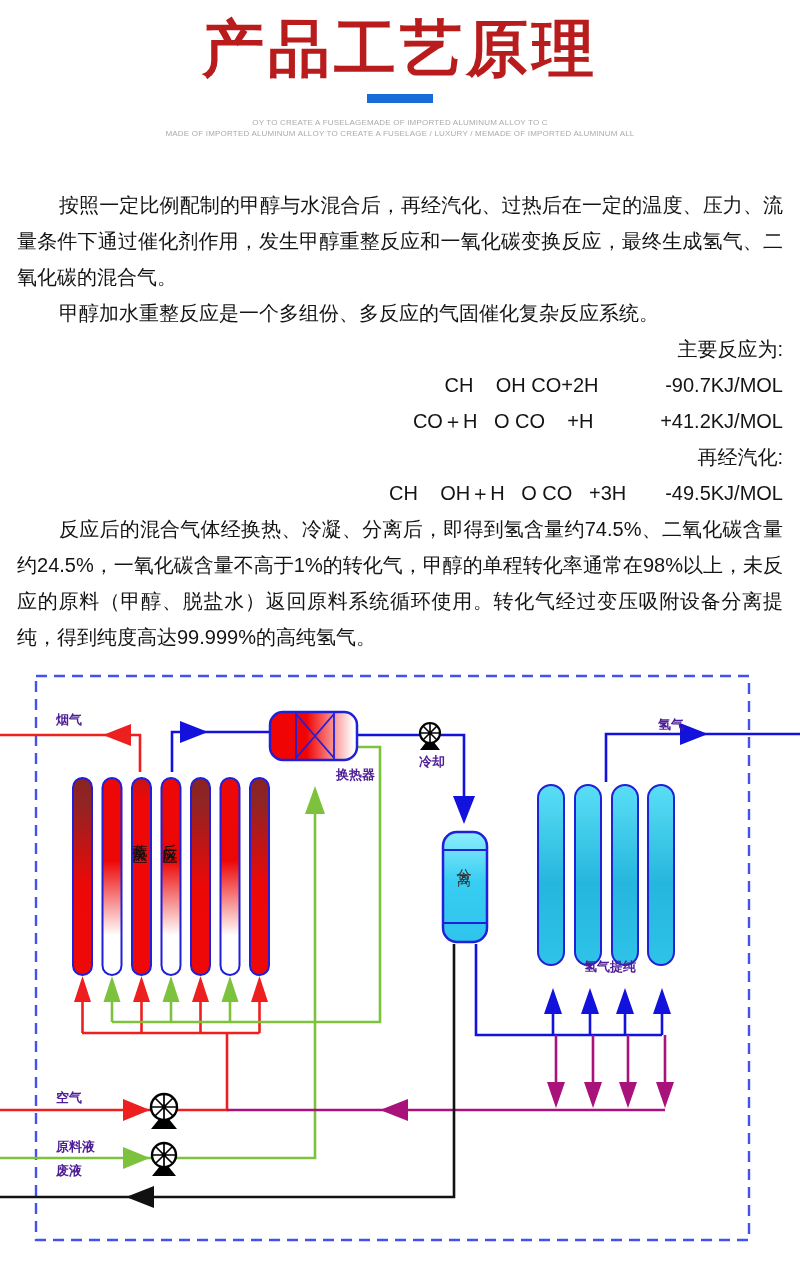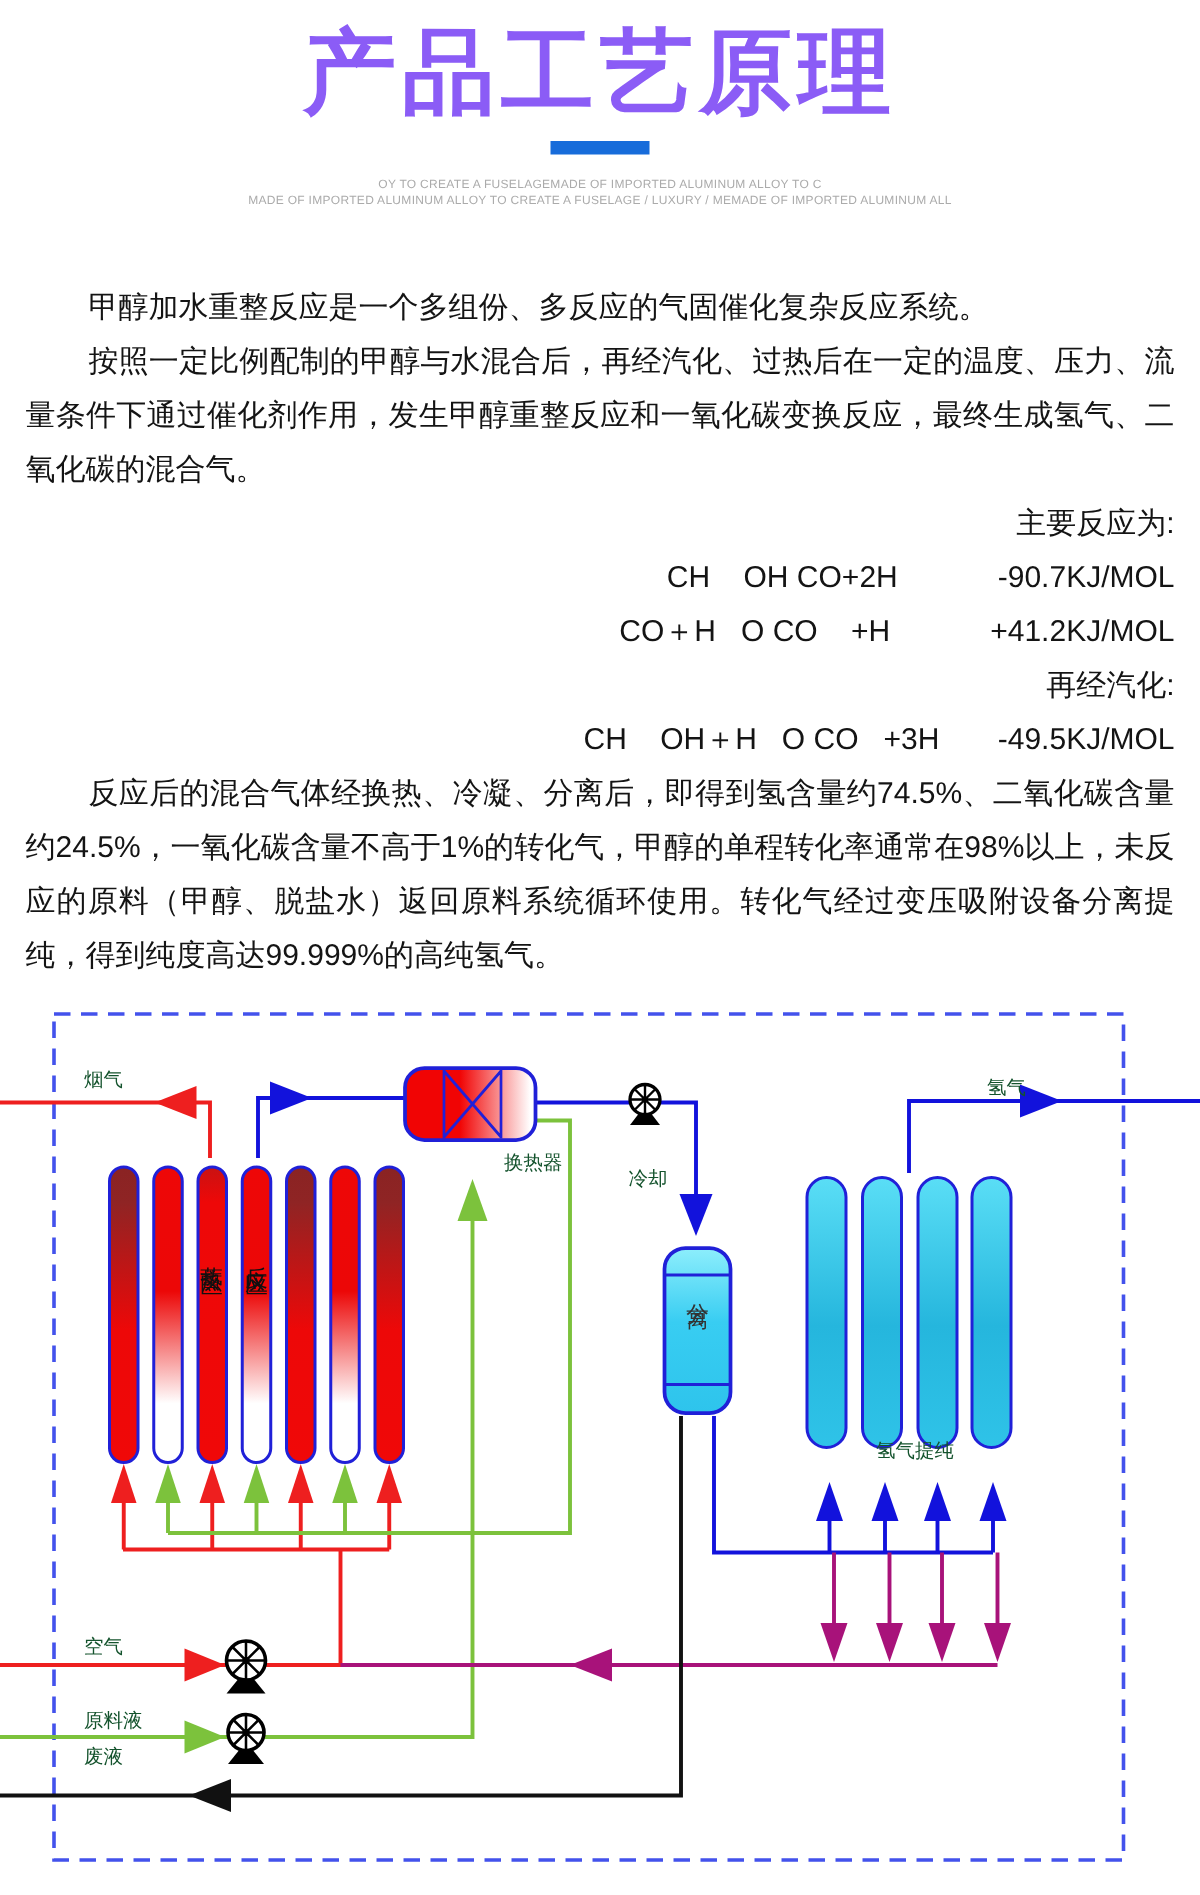--- a/index.html
+++ b/index.html
@@ -1,53 +1,53 @@
 <!DOCTYPE html>
 <html><head>
 <meta charset="utf-8">
 <style>
   html,body{margin:0;padding:0;background:#ffffff;}
   body{width:800px;font-family:"Liberation Sans","DejaVu Sans",sans-serif;color:#111;}
   .page{width:800px;height:1263px;overflow:hidden;position:relative;background:#fff;}
 
   
   .title{margin:10px 0 0 0;text-align:center;font-size:62px;line-height:78px;
-         font-weight:900;color:#8b5cf6;letter-spacing:4px;}
+         font-weight:900;color:#b91c1c;letter-spacing:4px;}
   .title-bar{width:66px;height:9px;background:#176cda;margin:6px auto 0 auto;}
   .subtitle{margin-top:14px;text-align:center;font-size:8px;line-height:11px;
             color:#ababab;letter-spacing:.2px;}
 
   
   .content{margin:48px 17px 0 17px;font-size:20px;line-height:36px;color:#141414;
            text-align:justify;}
   .content p{margin:0;text-indent:42px;}
   .eqline{margin:0;padding-left:42px;white-space:pre;text-indent:0;text-align:right;}
 
   
   .diagram{position:relative;width:800px;height:593px;margin-top:15px;}
   .diagram svg{position:absolute;left:0;top:0;}
-  .dlabel{position:absolute;font-size:13px;color:#14532d;white-space:nowrap;}
+  .dlabel{position:absolute;font-size:13px;color:#4c1d95;white-space:nowrap;font-weight:bold;}
   .vlabel{position:absolute;writing-mode:vertical-rl;text-orientation:upright;
           font-size:15px;color:#101010;letter-spacing:3px;line-height:15px;}
 </style>
 </head>
 <body>
 
 <div class="page">
 
   <h1 class="title">产品工艺原理</h1>
   <div class="title-bar"></div>
   <div class="subtitle">
     <div>OY TO CREATE A FUSELAGEMADE OF IMPORTED ALUMINUM ALLOY TO C</div>
     <div>MADE OF IMPORTED ALUMINUM ALLOY TO CREATE A FUSELAGE / LUXURY / MEMADE OF IMPORTED ALUMINUM ALL</div>
   </div>
 
   <div class="content">
+    <p>按照一定比例配制的甲醇与水混合后，再经汽化、过热后在一定的温度、压力、流量条件下通过催化剂作用，发生甲醇重整反应和一氧化碳变换反应，最终生成氢气、二氧化碳的混合气。</p>
     <p>甲醇加水重整反应是一个多组份、多反应的气固催化复杂反应系统。</p>
-    <p>按照一定比例配制的甲醇与水混合后，再经汽化、过热后在一定的温度、压力、流量条件下通过催化剂作用，发生甲醇重整反应和一氧化碳变换反应，最终生成氢气、二氧化碳的混合气。</p>
     <div class="eqline">主要反应为:</div>
     <div class="eqline">CH    OH CO+2H            -90.7KJ/MOL</div>
     <div class="eqline">CO＋H   O CO    +H            +41.2KJ/MOL</div>
     <div class="eqline">再经汽化:</div>
     <div class="eqline">CH    OH＋H   O CO   +3H       -49.5KJ/MOL</div>
     <p>反应后的混合气体经换热、冷凝、分离后，即得到氢含量约74.5%、二氧化碳含量约24.5%，一氧化碳含量不高于1%的转化气，甲醇的单程转化率通常在98%以上，未反应的原料（甲醇、脱盐水）返回原料系统循环使用。转化气经过变压吸附设备分离提纯，得到纯度高达99.999%的高纯氢气。</p>
   </div>
 
   <div class="diagram">
     <svg width="800" height="593" viewBox="0 0 800 593">
@@ -194,21 +194,21 @@
       <g>
         <polygon points="164,491 152,506 176,506" fill="#000"></polygon>
         <circle cx="164" cy="485" r="12" fill="#fff" stroke="#000" stroke-width="2.4"></circle>
         <path d="M164,473 V497 M152,485 H176 M156,477 L172,493 M172,477 L156,493" stroke="#000" stroke-width="1.7"></path>
         <circle cx="164" cy="485" r="2.4" fill="#000"></circle>
       </g>
     </svg>
 
     <div class="dlabel" style="left:56px;top:41px;">烟气</div>
     <div class="dlabel" style="left:292px;top:96px;margin-left:44px;">换热器</div>
-    <div class="dlabel" style="left:419px;top:83px;margin-top:24px;">冷却</div>
+    <div class="dlabel" style="left:419px;top:83px;">冷却</div>
     <div class="dlabel" style="left:658px;top:46px;">氢气</div>
     <div class="dlabel" style="left:584px;top:288px;font-size:13px;">氢气提纯</div>
     <div class="dlabel" style="left:56px;top:419px;">空气</div>
     <div class="dlabel" style="left:56px;top:468px;">原料液</div>
     <div class="dlabel" style="left:56px;top:492px;">废液</div>
 
     <div class="vlabel" style="left:133px;top:162px;">蓄热区</div>
     <div class="vlabel" style="left:163px;top:162px;">反应区</div>
     <div class="vlabel" style="left:457px;top:186px;color:#333;">分离</div>
   </div>

